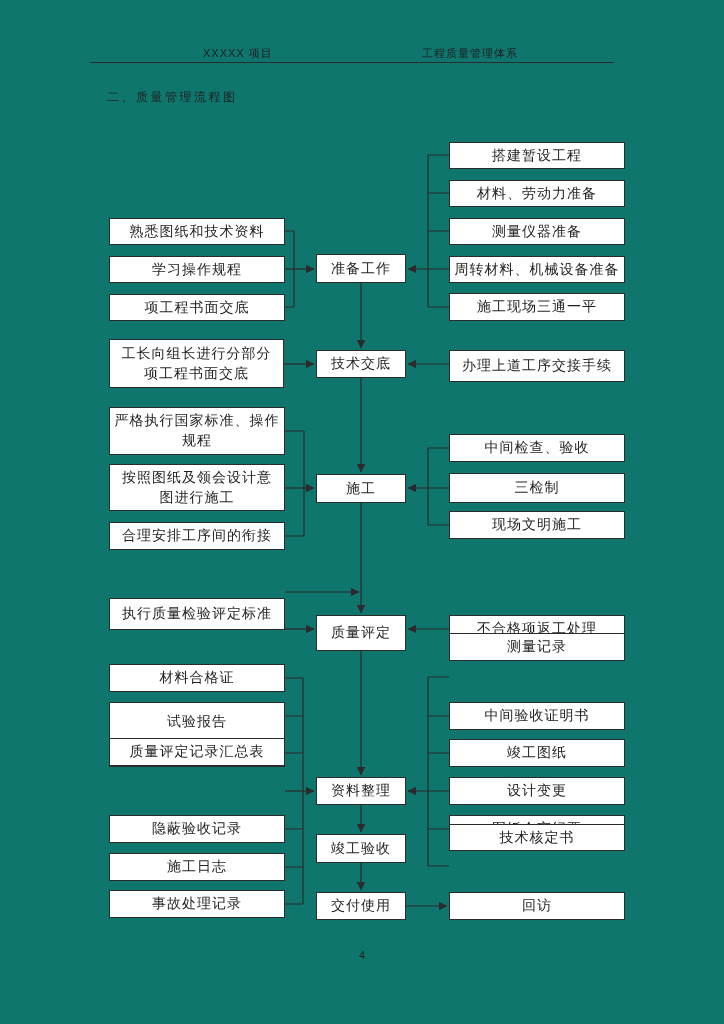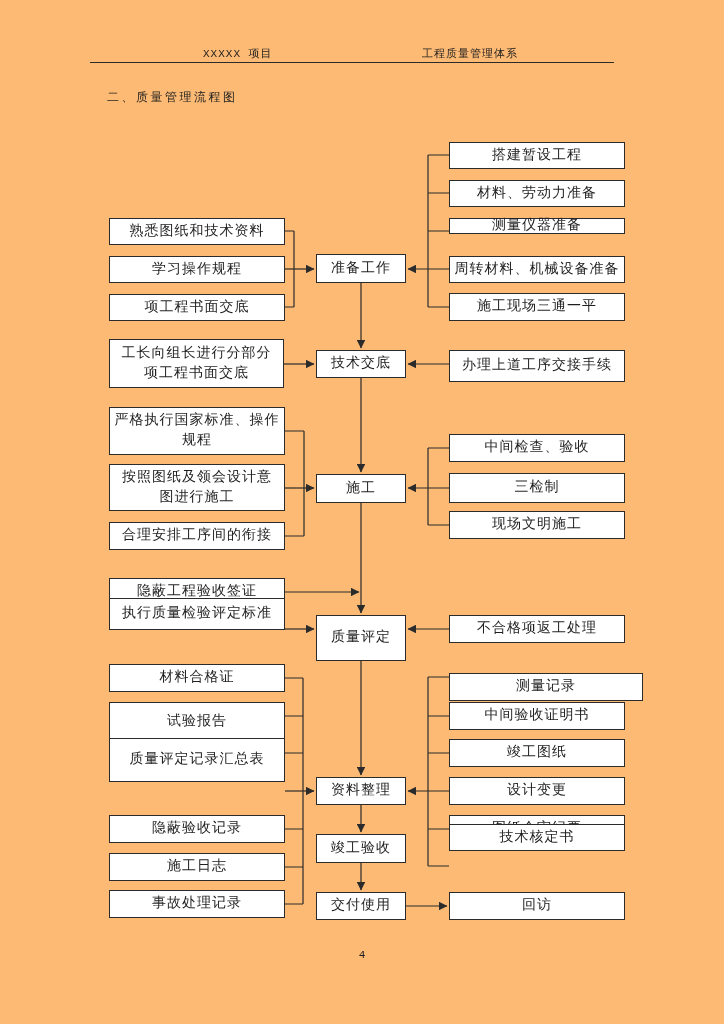--- a/index.html
+++ b/index.html
@@ -1,19 +1,19 @@
 <!DOCTYPE html>
 <html><head>
 <meta charset="utf-8">
 <style>
   html,body{margin:0;padding:0;background:#888;}
   .page{
-    position:relative;width:724px;height:1024px;background:#fdba74;
+    position:relative;width:724px;height:1024px;background:#0f766e;
     margin:0 auto;overflow:hidden;
-    font-family:Liberation Mono, monospace;color:#1f1f1f;
+    font-family:Liberation Sans, sans-serif;color:#1f1f1f;
   }
   .hdr-text{position:absolute;top:46px;font-size:11px;letter-spacing:1px;white-space:nowrap;}
   .hdr-rule{position:absolute;left:90px;top:62px;width:524px;height:1px;background:#2b2b2b;}
   .doc-title{position:absolute;left:107px;top:89px;font-size:12px;letter-spacing:2.5px;font-weight:normal;margin:0;white-space:nowrap;}
   .box{
     position:absolute;box-sizing:border-box;border:1.4px solid #2b2b2b;background:#fff;
     display:flex;align-items:center;justify-content:center;text-align:center;
     font-size:14px;line-height:1.42;letter-spacing:1px;white-space:pre-line;
   }
   .connectors{position:absolute;left:0;top:0;}
@@ -61,61 +61,60 @@
     <path d="M285 791 H314" marker-end="url(#arw)"></path>
     <path d="M449 791 H408" marker-end="url(#arw)"></path>
     <path d="M361 805 V832" marker-end="url(#arw)"></path>
     <path d="M361 863 V890" marker-end="url(#arw)"></path>
     <path d="M406 906 H447" marker-end="url(#arw)"></path>
   </svg>
 
   <div class="box" style="left:316px;top:254px;width:90px;height:29px">准备工作</div>
   <div class="box" style="left:316px;top:350px;width:90px;height:28px">技术交底</div>
   <div class="box" style="left:316px;top:474px;width:90px;height:29px">施工</div>
-  <div class="box" style="left:316px;top:615px;width:90px;height:46px">质量评定</div>
+  <div class="box" style="left:316px;top:615px;width:90px;height:36px">质量评定</div>
   <div class="box" style="left:316px;top:777px;width:90px;height:28px">资料整理</div>
   <div class="box" style="left:316px;top:834px;width:90px;height:29px">竣工验收</div>
   <div class="box" style="left:316px;top:892px;width:90px;height:28px">交付使用</div>
 
   <div class="box" style="left:109px;top:218px;width:176px;height:27px">熟悉图纸和技术资料</div>
   <div class="box" style="left:109px;top:256px;width:176px;height:27px">学习操作规程</div>
   <div class="box" style="left:109px;top:294px;width:176px;height:27px">项工程书面交底</div>
 
   <div class="box" style="left:449px;top:142px;width:176px;height:27px">搭建暂设工程</div>
   <div class="box" style="left:449px;top:180px;width:176px;height:27px">材料、劳动力准备</div>
-  <div class="box" style="left:449px;top:218px;width:176px;height:16px">测量仪器准备</div>
+  <div class="box" style="left:449px;top:218px;width:176px;height:27px">测量仪器准备</div>
   <div class="box" style="left:449px;top:256px;width:176px;height:27px">周转材料、机械设备准备</div>
   <div class="box" style="left:449px;top:293px;width:176px;height:28px">施工现场三通一平</div>
 
   <div class="box" style="left:109px;top:339px;width:175px;height:49px">工长向组长进行分部分
 项工程书面交底</div>
   <div class="box" style="left:449px;top:350px;width:176px;height:32px">办理上道工序交接手续</div>
 
   <div class="box" style="left:109px;top:407px;width:176px;height:48px">严格执行国家标准、操作
 规程</div>
   <div class="box" style="left:109px;top:464px;width:176px;height:47px">按照图纸及领会设计意
 图进行施工</div>
   <div class="box" style="left:109px;top:522px;width:176px;height:28px">合理安排工序间的衔接</div>
   <div class="box" style="left:449px;top:434px;width:176px;height:28px">中间检查、验收</div>
   <div class="box" style="left:449px;top:473px;width:176px;height:30px">三检制</div>
   <div class="box" style="left:449px;top:511px;width:176px;height:28px">现场文明施工</div>
 
-  <div class="box" style="left:109px;top:578px;width:176px;height:28px">隐蔽工程验收签证</div>
   <div class="box" style="left:109px;top:598px;width:176px;height:32px">执行质量检验评定标准</div>
   <div class="box" style="left:449px;top:615px;width:176px;height:28px">不合格项返工处理</div>
 
   <div class="box" style="left:109px;top:664px;width:176px;height:28px">材料合格证</div>
   <div class="box" style="left:109px;top:702px;width:176px;height:40px">试验报告</div>
   <div class="box" style="left:109px;top:739px;width:176px;height:28px">自检记录</div>
-  <div class="box" style="left:109px;top:738px;width:176px;height:44px">质量评定记录汇总表</div>
+  <div class="box" style="left:109px;top:738px;width:176px;height:28px">质量评定记录汇总表</div>
   <div class="box" style="left:109px;top:815px;width:176px;height:28px">隐蔽验收记录</div>
   <div class="box" style="left:109px;top:853px;width:176px;height:28px">施工日志</div>
   <div class="box" style="left:109px;top:890px;width:176px;height:28px">事故处理记录</div>
 
-  <div class="box" style="left:449px;top:673px;width:194px;height:28px">测量记录</div>
+  <div class="box" style="left:449px;top:633px;width:176px;height:28px">测量记录</div>
   <div class="box" style="left:449px;top:702px;width:176px;height:28px">中间验收证明书</div>
   <div class="box" style="left:449px;top:739px;width:176px;height:28px">竣工图纸</div>
   <div class="box" style="left:449px;top:777px;width:176px;height:28px">设计变更</div>
   <div class="box" style="left:449px;top:815px;width:176px;height:28px">图纸会审纪要</div>
   <div class="box" style="left:449px;top:824px;width:176px;height:27px">技术核定书</div>
 
   <div class="box" style="left:449px;top:892px;width:176px;height:28px">回访</div>
 
   <div class="page-num">4</div>
 </div>

